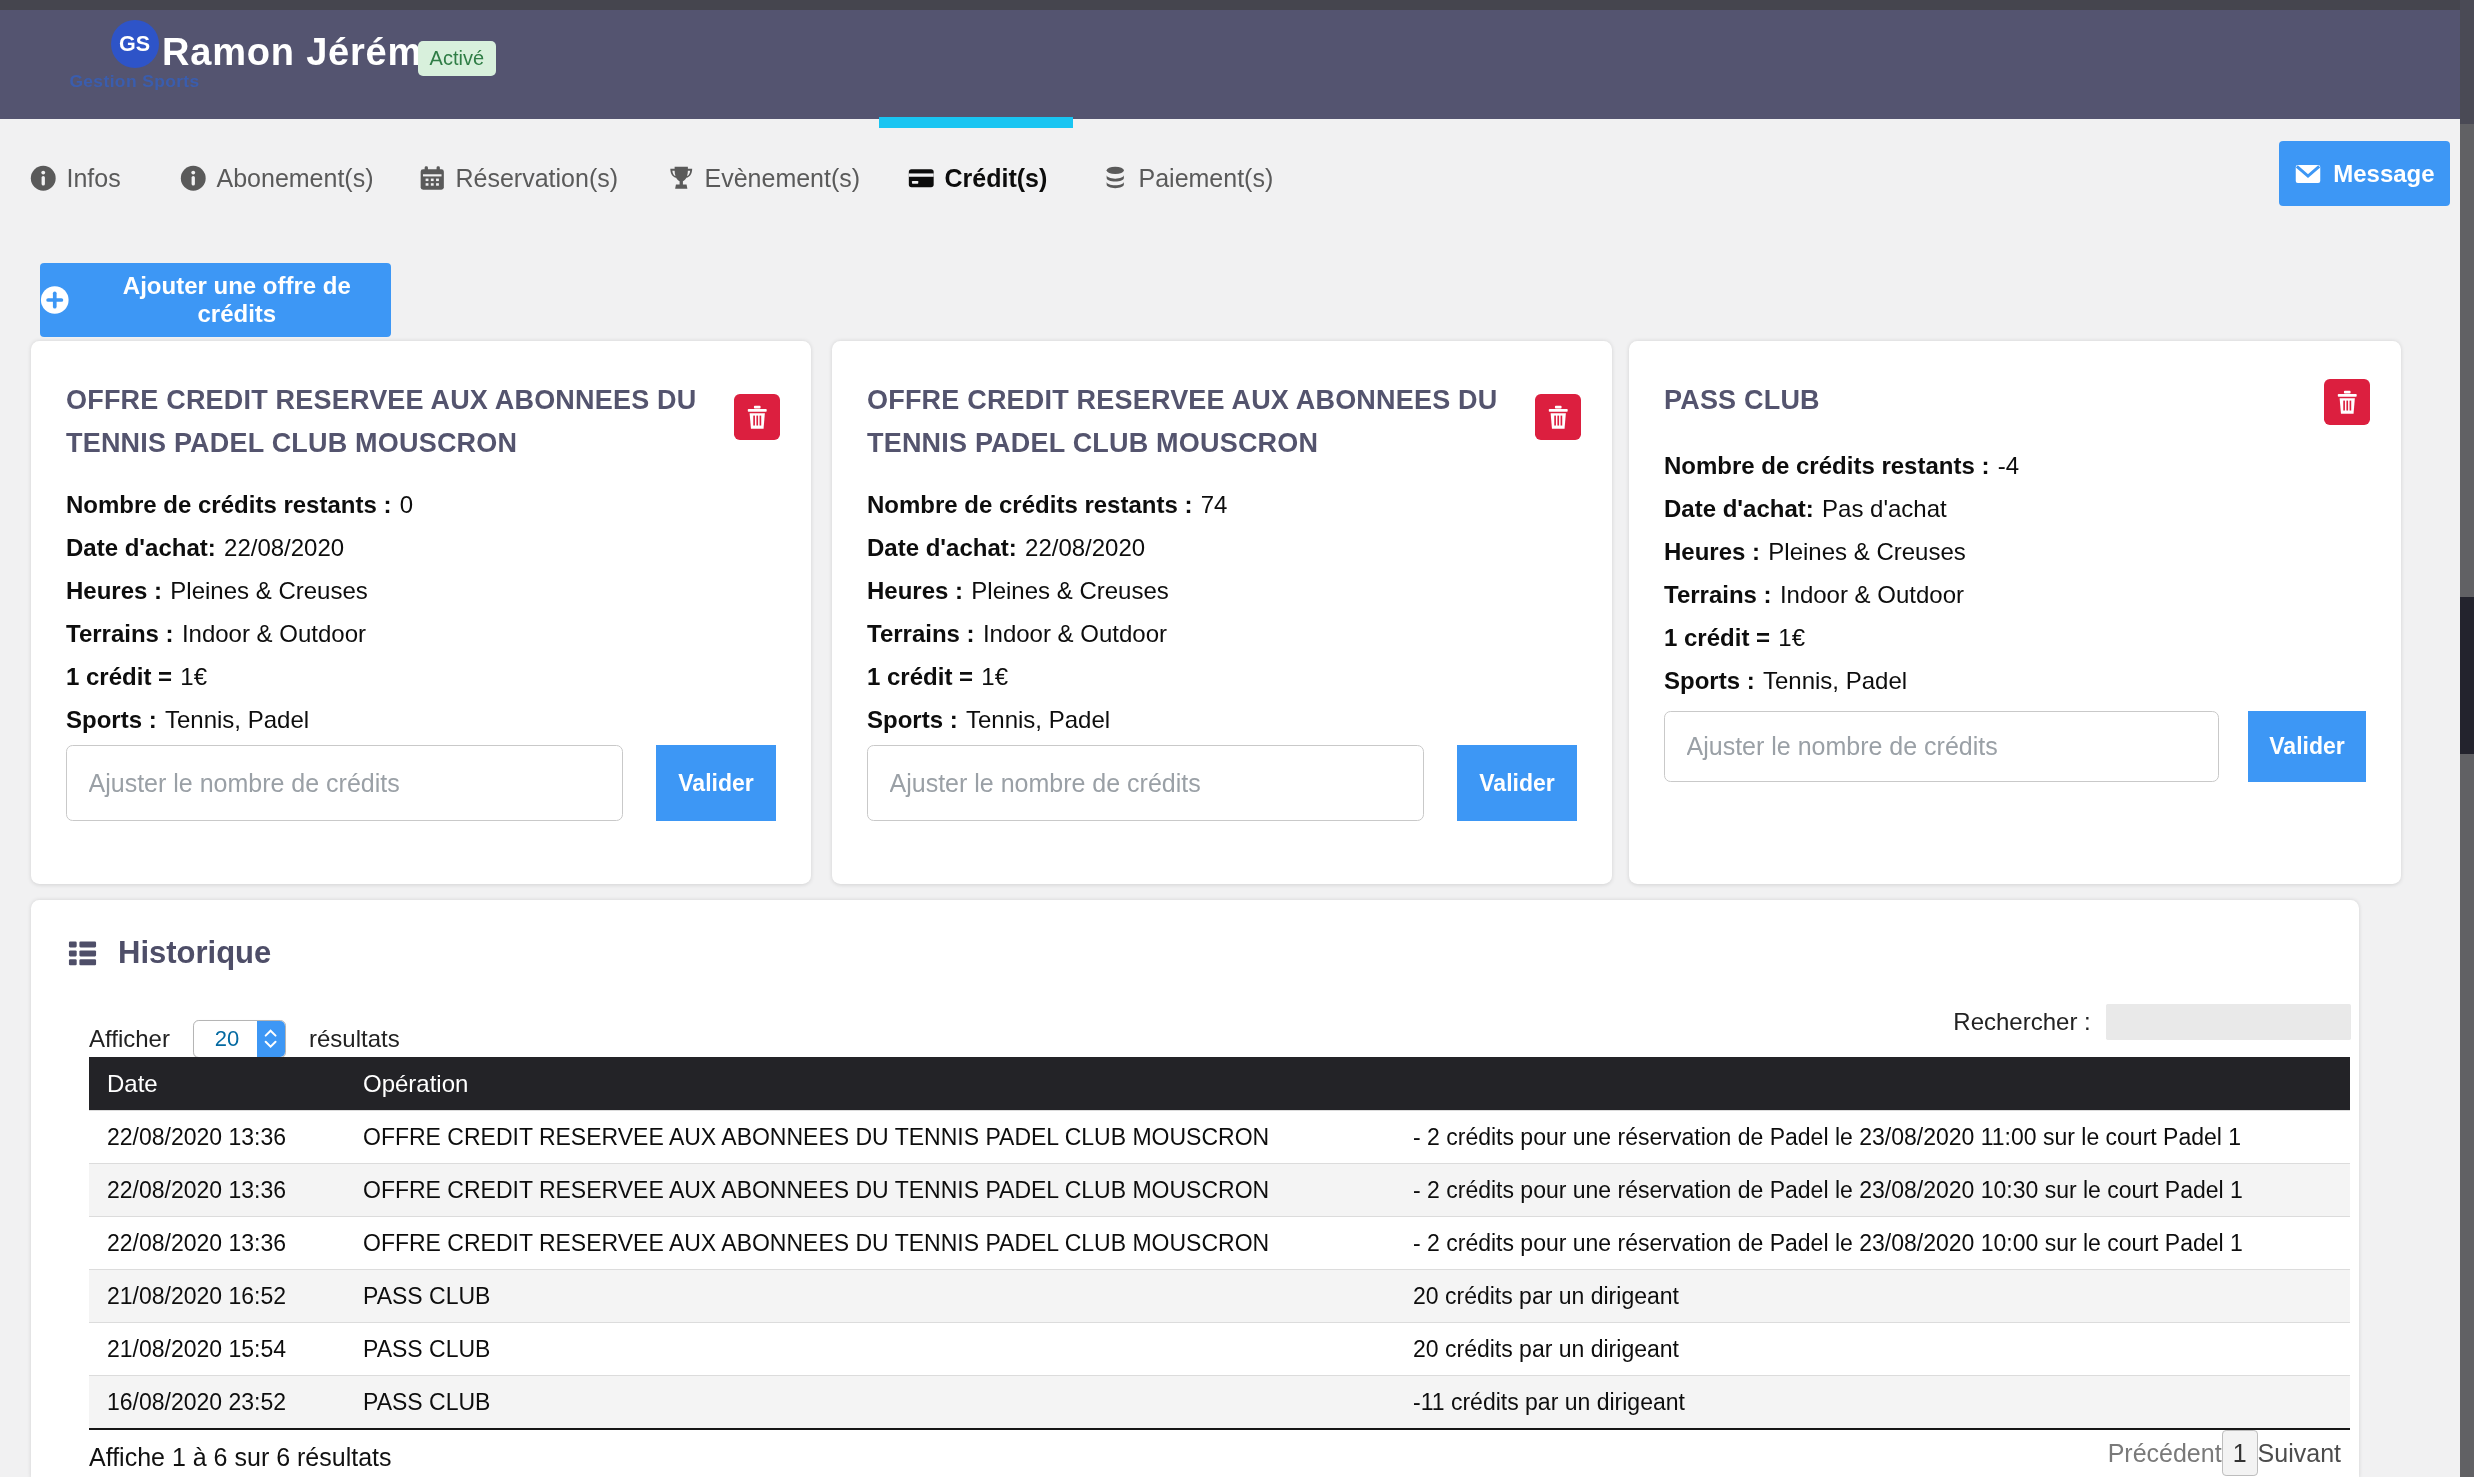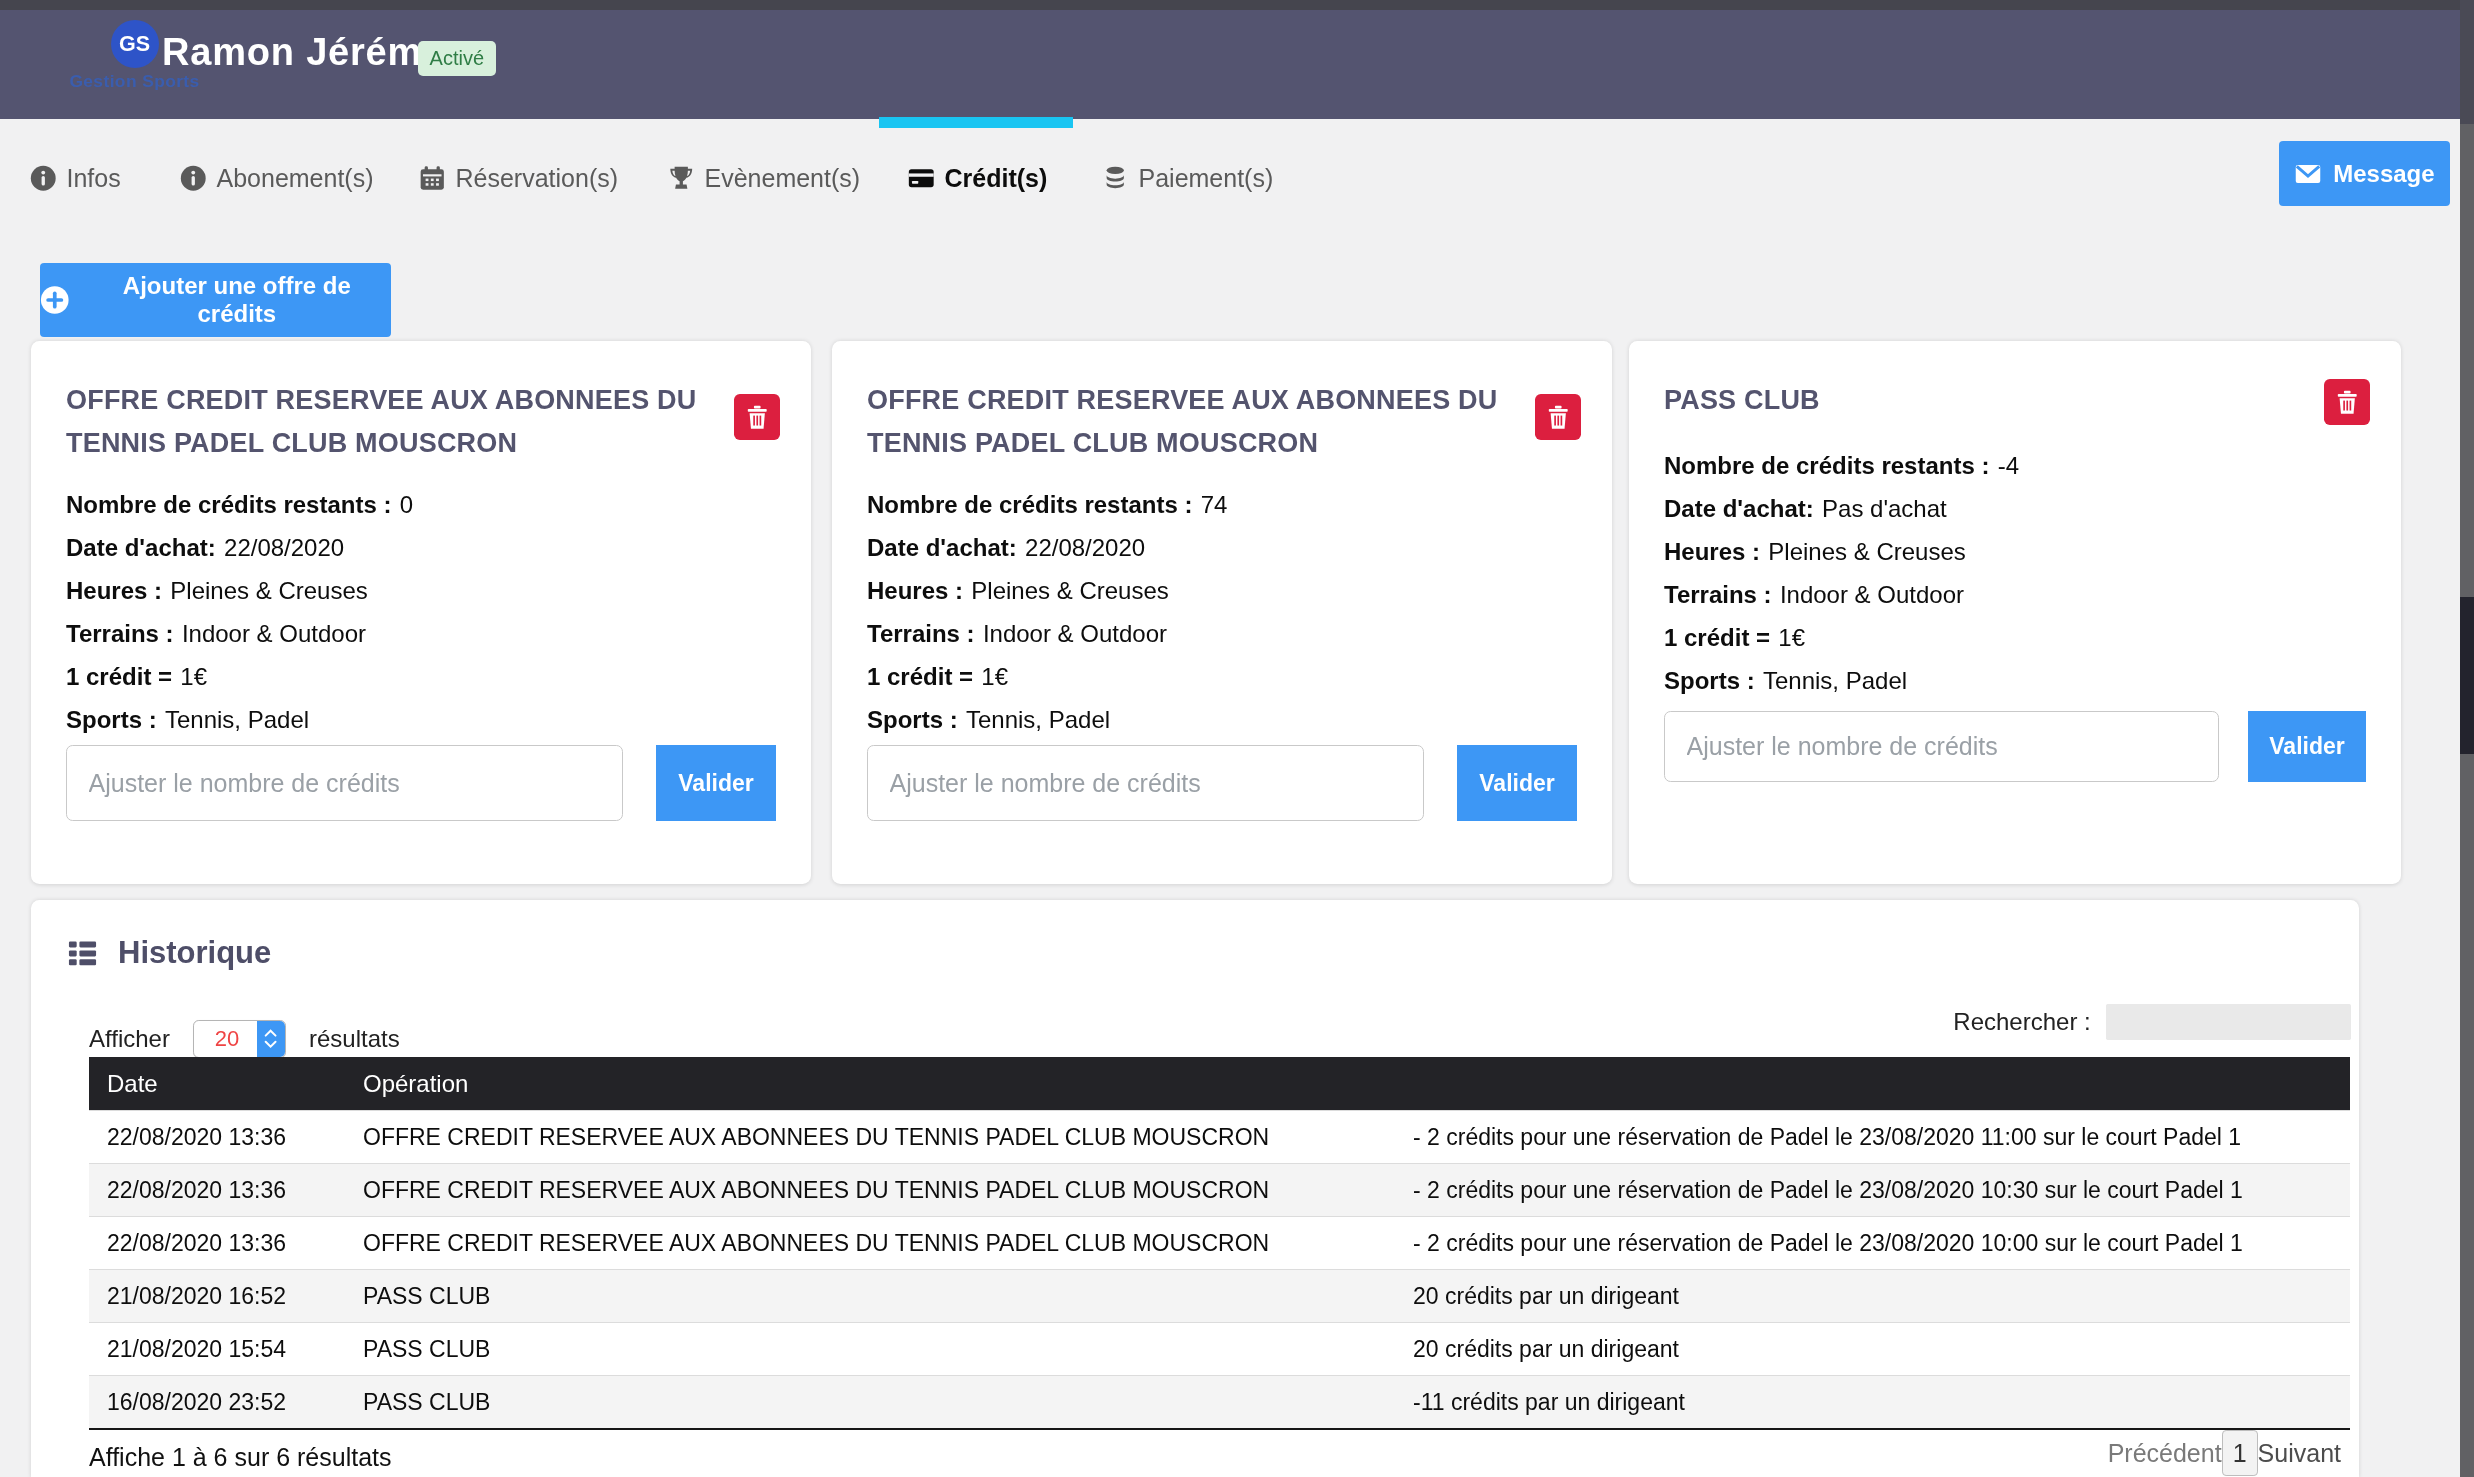--- a/index.html
+++ b/index.html
@@ -69,21 +69,21 @@
                    border-radius:8.3px 8.3px 0 0; box-shadow:0 0.8px 4.1px rgba(0,0,0,.13); }
   .history-heading { position:absolute; left:36px; top:35px; display:flex; align-items:center; gap:20px;
                      font-size:31px; font-weight:bold; color:#4e4e68; }
   .history-heading svg { width:31px; height:31px; color:#4e4e68; }
 
   .show-row { position:absolute; left:58px; top:119px; height:40px; display:flex; align-items:center; gap:23px;
               font-size:24px; color:#222; }
   .page-size-select { position:relative; width:93px; height:38px; border:0.8px solid #b5b5b5; border-radius:5.8px;
                       background:#fff; display:flex; align-items:center; cursor:pointer;
                       box-shadow:0 0.8px 0.8px rgba(0,0,0,.08); }
-  .page-size-value { flex:1; text-align:center; font-size:22px; color:#ef4444; padding-right:25px; }
+  .page-size-value { flex:1; text-align:center; font-size:22px; color:#0369a1; padding-right:25px; }
   .page-size-stepper { position:absolute; right:0; top:0; width:28px; height:100%; background:#3d97f5;
                        border-radius:0 5px 5px 0; display:flex; flex-direction:column; align-items:center; justify-content:center; gap:2.5px; }
   .page-size-stepper svg { width:13.2px; height:8.3px; }
 
   .search-row { position:absolute; right:8.3px; top:104px; height:36px; display:flex; align-items:center; gap:15px; }
   .search-label { font-size:24px; color:#222; }
   .search-input { width:245px; height:36px; background:#e9e9e9; border:none; border-radius:1.7px; outline:none;
                   font-size:22px; padding:0 11.6px; color:#333; font-family:inherit; }
 
   .table { position:absolute; left:58px; top:157px; width:2261px; }

